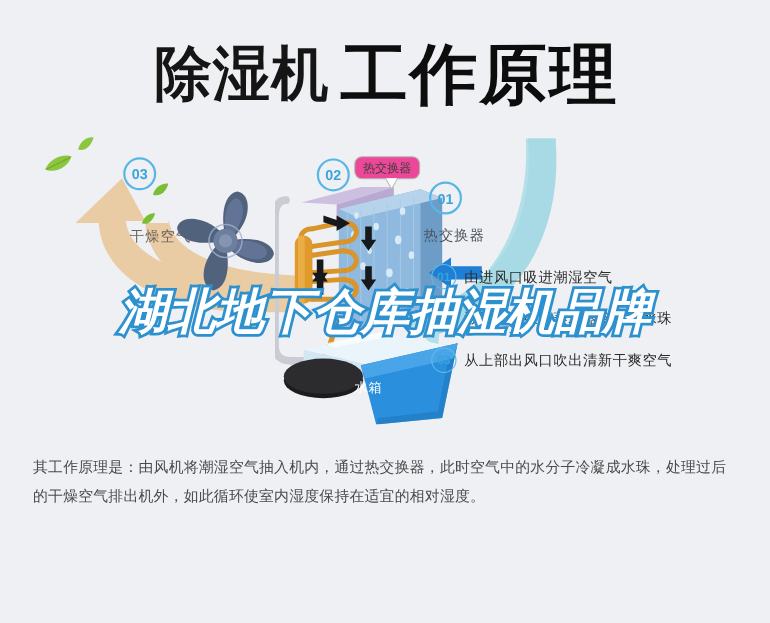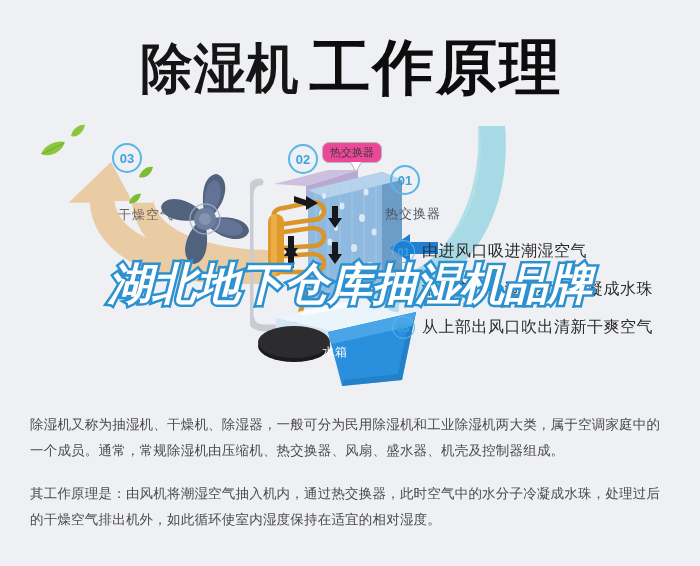--- a/index.html
+++ b/index.html
@@ -83,21 +83,21 @@
   }
 
   
   .legend{position:absolute;left:392px;top:240px;width:300px;}
   .legend-row{display:flex;align-items:center;margin-bottom:15px;}
   .lg-badge{
     width:21px;height:21px;border-radius:50%;border:1.7px solid #5dbbe8;
     color:#3aa3dc;font-size:11px;font-weight:bold;flex:0 0 auto;
     display:flex;align-items:center;justify-content:center;margin-right:7px;
   }
-  .lg-text{font-size:16px;color:#2b2b2b;letter-spacing:.5px;white-space:nowrap;}
+  .lg-text{font-size:13px;color:#2b2b2b;letter-spacing:.5px;white-space:nowrap;}
 
   
   .watermark{
     position:absolute;left:0;top:262px;width:700px;text-align:center;
     font-size:44px;font-weight:bold;font-style:italic;color:#ffffff;
     letter-spacing:0px;line-height:1;
     -webkit-text-stroke:5px #2d91d0;
     paint-order:stroke fill;
     text-shadow:0 0 0 #2d91d0;
   }
@@ -266,17 +266,16 @@
       <span class="lg-badge">03</span>
       <span class="lg-text">从上部出风口吹出清新干爽空气</span>
     </div>
   </div>
 
   <div class="watermark">
     <span>湖北地下仓库抽湿机品牌</span>
   </div>
 
   <div class="copy">
-    <p class="para">除湿机又称为抽湿机、干燥机、除湿器，一般可分为民用除湿机和工业除湿机两大类，属于空调家庭中的一个成员。通常，常规除湿机由压缩机、热交换器、风扇、盛水器、机壳及控制器组成。</p>
     <p class="para">其工作原理是：由风机将潮湿空气抽入机内，通过热交换器，此时空气中的水分子冷凝成水珠，处理过后的干燥空气排出机外，如此循环使室内湿度保持在适宜的相对湿度。</p>
   </div>
 
 </div>
 
 </body></html>

